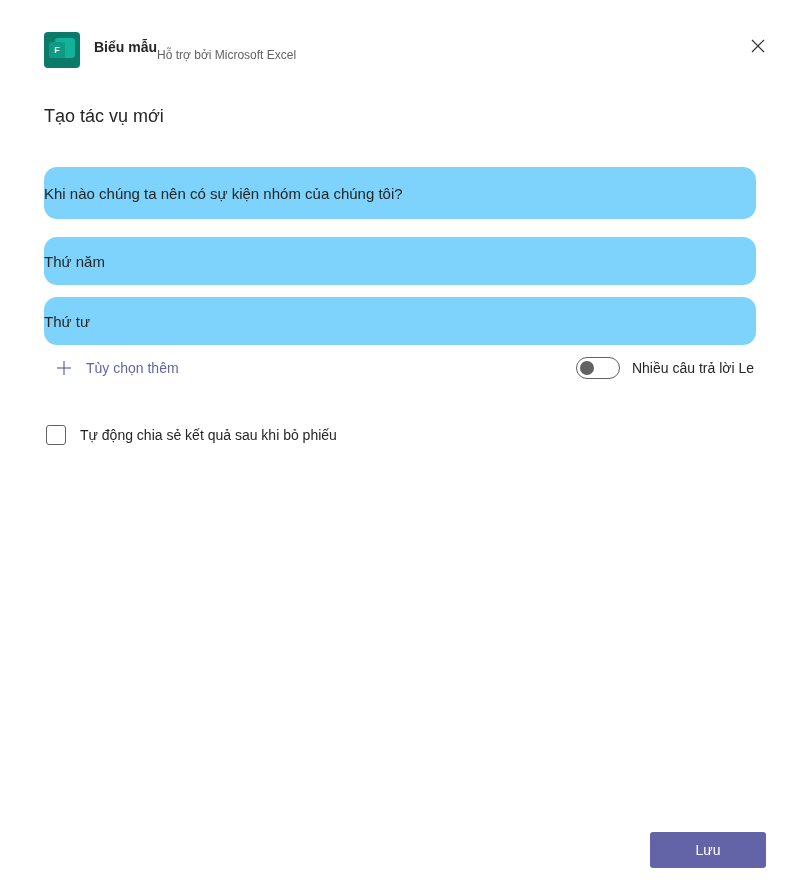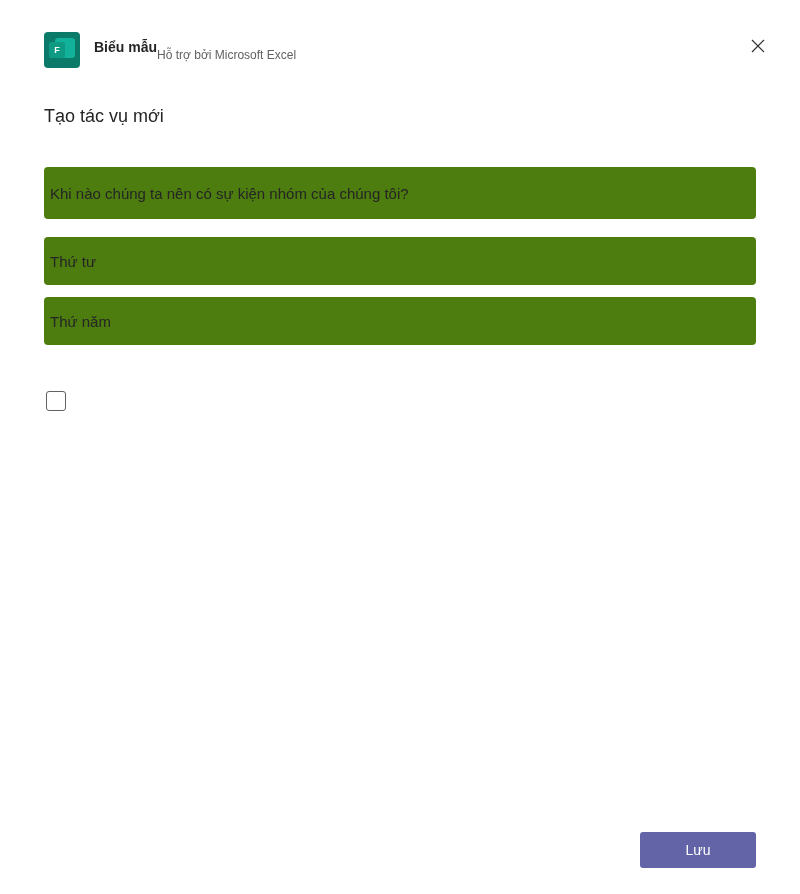--- a/index.html
+++ b/index.html
@@ -71,25 +71,25 @@
     .section-title {
       font-size: 18px;
       font-weight: 400;
       color: #252525;
       margin-bottom: 40px;
       margin-top: 0;
     }
     .input-row {
       width: 100%;
       height: 48px;
-      background: #4d7c0f;
-      border-radius: 4px;
-      display: flex;
-      align-items: center;
-      padding: 0 6px;
+      background: #7dd3fc;
+      border-radius: 13px;
+      display: flex;
+      align-items: center;
+      padding: 0 0;
       margin-bottom: 12px;
       font-size: 15px;
       color: #252525;
       cursor: text;
     }
     .question-row { height: 52px; margin-bottom: 18px; }
     .options-row {
       display: flex;
       align-items: center;
       justify-content: space-between;
@@ -144,21 +144,21 @@
       width: 20px;
       height: 20px;
       border: 1.5px solid #616161;
       border-radius: 3px;
       margin-right: 14px;
     }
     .checkbox-label { font-size: 14px; color: #252525; }
     .footer {
       position: absolute;
       bottom: 26px;
-      right: 44px;
+      right: 34px;
     }
     .save-btn {
       width: 116px;
       height: 36px;
       background: #6264a7;
       color: #ffffff;
       border: none;
       border-radius: 3px;
       font-size: 14px;
       cursor: pointer;
@@ -189,30 +189,48 @@
 </div>
 
 <div class="content">
   <div class="section-title">Tạo tác vụ mới</div>
 
   <div class="input-row question-row">
     <span>Khi nào chúng ta nên có sự kiện nhóm của chúng tôi?</span>
   </div>
 
   <div class="input-row">
+    <span>Thứ năm</span>
+  </div>
+  <div class="input-row">
     <span>Thứ tư</span>
   </div>
-  <div class="input-row">
-    <span>Thứ năm</span>
-  </div>
-
+
+  <div class="options-row">
+    <div class="add-option">
+      <span class="plus">
+        <svg viewBox="0 0 18 18" fill="none" stroke="#6264a7" stroke-width="1.2">
+          <line x1="9" y1="2" x2="9" y2="16"></line>
+          <line x1="2" y1="9" x2="16" y2="9"></line>
+        </svg>
+      </span>
+      <span>Tùy chọn thêm</span>
+    </div>
+    <div class="toggle-wrapper">
+      <div class="toggle">
+        <div class="toggle-knob"></div>
+      </div>
+      <span class="toggle-label">Nhiều câu trả lời Le</span>
+    </div>
+  </div>
 
   <div class="checkboxes">
     <div class="checkbox-row">
       <div class="checkbox"></div>
+      <span class="checkbox-label">Tự động chia sẻ kết quả sau khi bỏ phiếu</span>
     </div>
   </div>
 </div>
 
 <div class="footer">
   <button class="save-btn">
     <span>Lưu</span>
   </button>
 </div>
 

